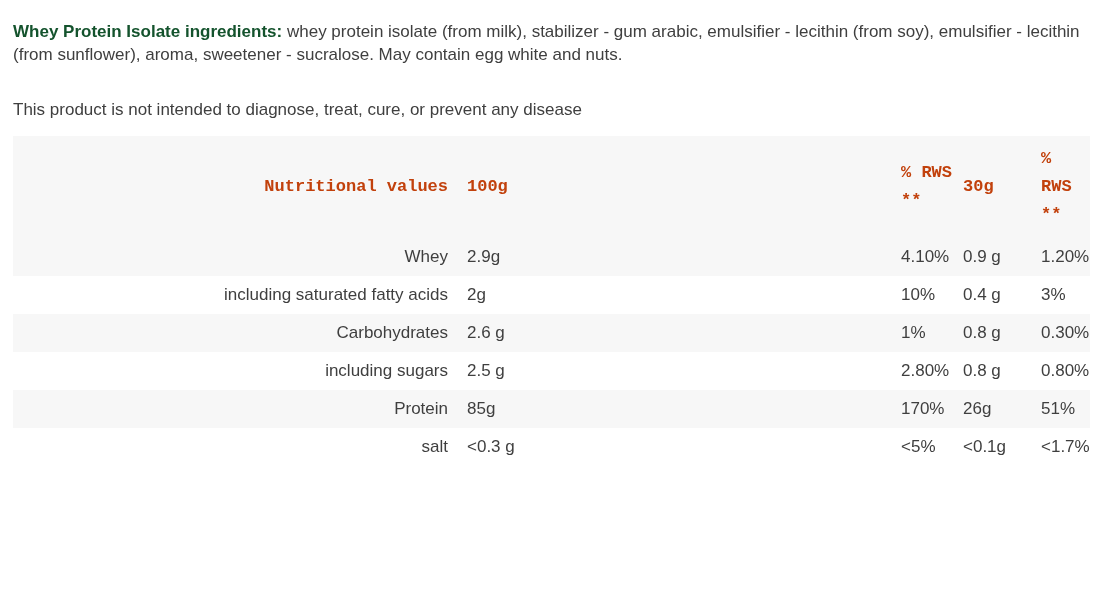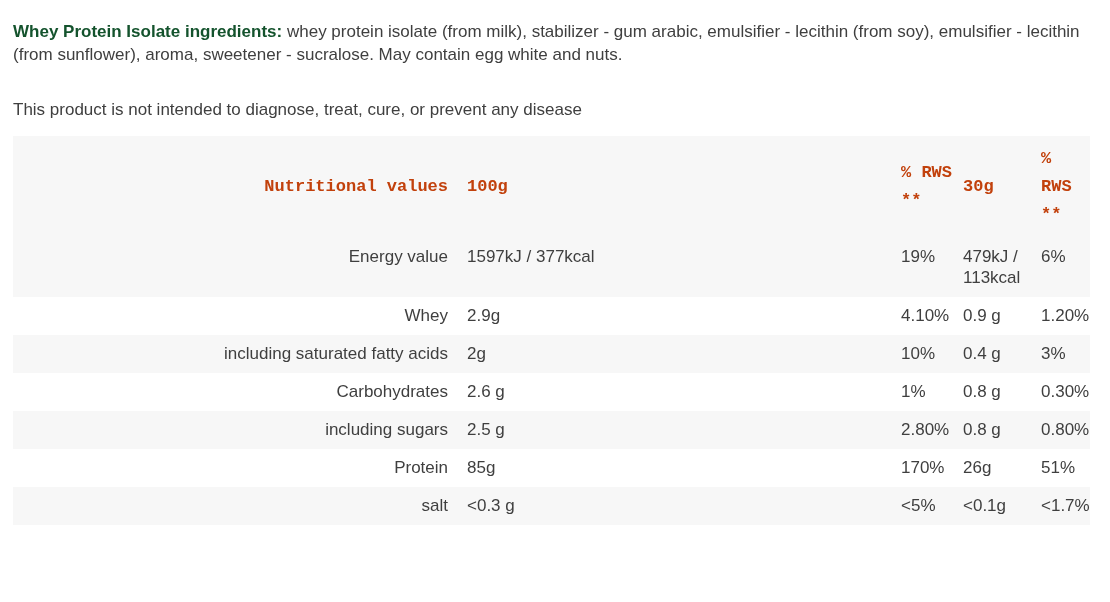--- a/index.html
+++ b/index.html
@@ -55,27 +55,20 @@
       <tr>
         <th class="c1">Nutritional values</th>
         <th class="c2">100g</th>
         <th class="c3">% RWS **</th>
         <th>30g</th>
         <th>% RWS **</th>
       </tr>
     </thead>
     <tbody>
       <tr>
-        <td class="c1">Energy value</td>
-        <td class="c2">1597kJ / 377kcal</td>
-        <td class="c3">19%</td>
-        <td>479kJ / 113kcal</td>
-        <td>6%</td>
-      </tr>
-      <tr>
         <td class="c1">Whey</td>
         <td class="c2">2.9g</td>
         <td class="c3">4.10%</td>
         <td>0.9 g</td>
         <td>1.20%</td>
       </tr>
       <tr>
         <td class="c1">including saturated fatty acids</td>
         <td class="c2">2g</td>
         <td class="c3">10%</td>

